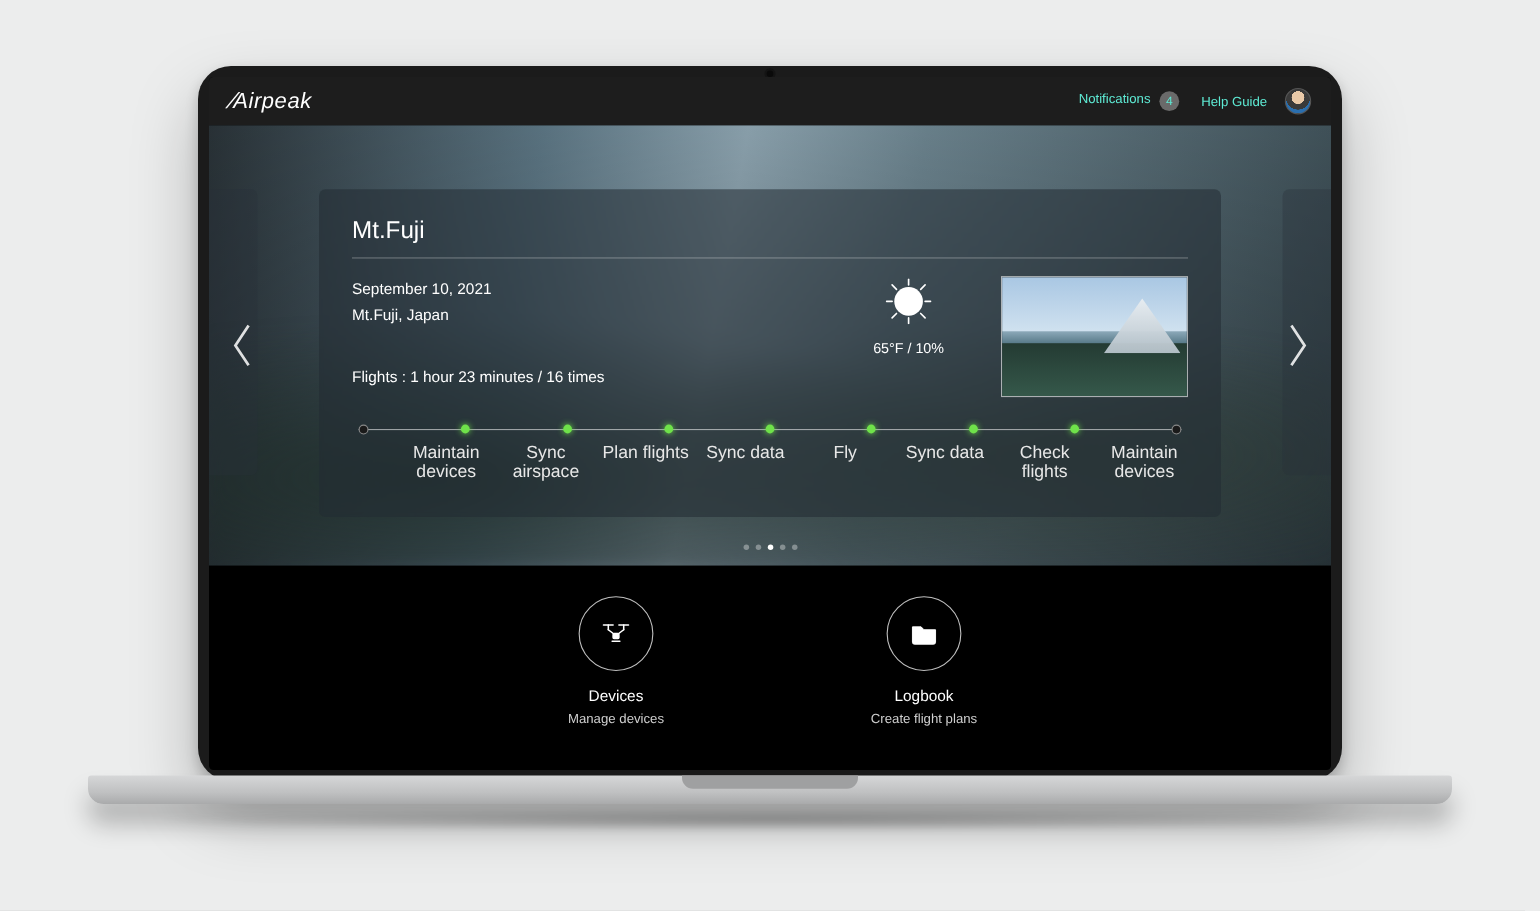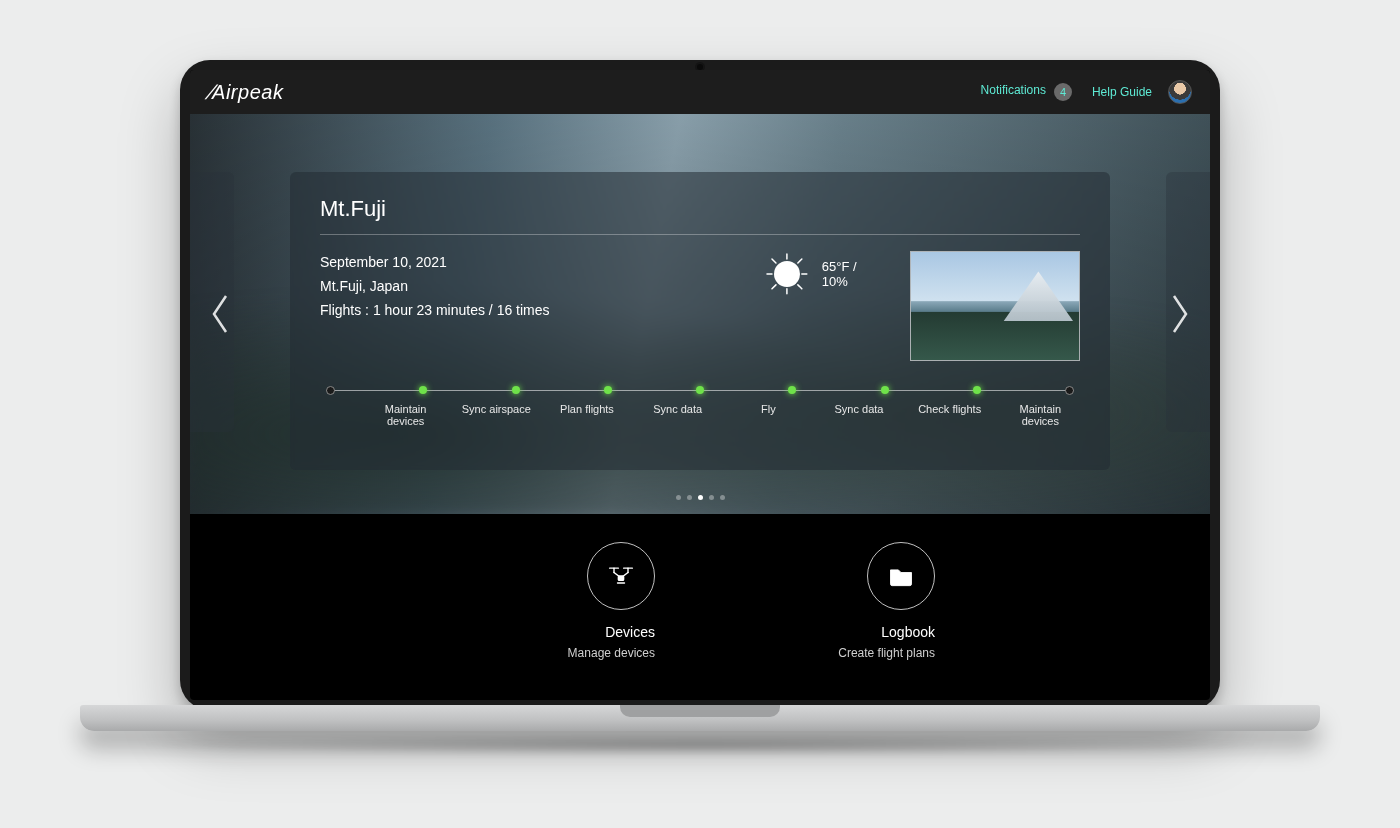--- a/index.html
+++ b/index.html
@@ -40,44 +40,44 @@
 
   .side-card { position: absolute; top: 58px; width: 44px; height: 260px; background: rgba(40,50,56,.35); border-radius: 6px; }
   .side-card.left { left: 0; border-top-left-radius: 0; border-bottom-left-radius: 0; }
   .side-card.right { right: 0; border-top-right-radius: 0; border-bottom-right-radius: 0; }
 
   .card { position: absolute; left: 100px; right: 100px; top: 58px; bottom: 44px; background: rgba(34,44,51,.55); border-radius: 6px; padding: 24px 30px 18px; backdrop-filter: blur(2px); }
   .card h2 { font-size: 22px; font-weight: 500; margin-bottom: 12px; }
   .rule { height: 1px; background: rgba(255,255,255,.3); margin-bottom: 16px; }
   .info-row { display: flex; align-items: flex-start; gap: 24px; }
   .info-left { flex: 1; font-size: 14px; line-height: 1.7; }
-  .info-left .flights { font-size: 14px; }
-  .weather { display: flex; flex-direction: row; align-items: center; gap: 14px; margin-top: 2px; width: 120px; }
+  .info-left .flights { margin-top: 32px; font-size: 14px; }
+  .weather { display: flex; flex-direction: column; align-items: center; gap: 14px; margin-top: 2px; width: 120px; }
   .sun { width: 42px; height: 42px; position: relative; }
   .sun .core { position: absolute; inset: 8px; background: #fff; border-radius: 50%; }
   .thumb { width: 170px; height: 110px; border: 1px solid rgba(255,255,255,.6); overflow: hidden; position: relative; }
   .thumb-sky { position:absolute; inset:0; background: linear-gradient(#a9c7e3 0%, #cfe1ef 45%, #8aa7b7 46%, #5b7d8c 55%, #243b33 56%, #35584a 100%); }
   .thumb-mtn { position:absolute; left:55%; top:18%; width:70px; height:50px; background: linear-gradient(#e9eef2, #b7c3cb); clip-path: polygon(50% 0, 100% 100%, 0 100%); opacity:.95; }
 
   .pipeline { margin-top: 24px; position: relative; }
   .pipeline-track { position: relative; height: 10px; margin: 0 6px 8px; }
   .pipeline-line { position:absolute; left:0; right:0; top:50%; height:1px; background: rgba(255,255,255,.55); }
   .pipeline-dots { position:absolute; inset:0; display:flex; justify-content: space-between; align-items:center; }
   .dot { width:8px; height:8px; border-radius:50%; background:#6fe24a; box-shadow: 0 0 6px #6fe24a; }
   .dot.end { background:#1a1a1a; box-shadow:none; border:1px solid #888; width:9px; height:9px; }
-  .pipeline-labels { display:flex; justify-content: space-between; font-size: 11px; color:#e8e8e8;margin-left:46px; }
+  .pipeline-labels { display:flex; justify-content: space-between; font-size: 16px; color:#e8e8e8;margin-left:46px; }
   .pipeline-labels span { width: 11.1%; text-align:center; }
 
   .pager { position:absolute; left:0; right:0; bottom: 14px; display:flex; justify-content:center; gap:6px; }
   .pager .pg { width:5px; height:5px; border-radius:50%; background: rgba(255,255,255,.35); }
   .pager .pg.active { background:#fff; }
 
   
   .actions { display:flex; justify-content:center; gap: 90px; padding: 28px 0 0; }
-  .action { display:flex; flex-direction:column; align-items:flex-end; width: 190px; cursor:pointer; }
+  .action { display:flex; flex-direction:column; align-items:center; width: 190px; cursor:pointer; }
   .ring { width:68px; height:68px; border:1px solid rgba(255,255,255,.75); border-radius:50%; display:flex; align-items:center; justify-content:center; }
   .ring svg { width:28px; height:28px; fill:#fff; stroke:#fff; }
   .action .title { margin-top:14px; font-size:14px; }
   .action .sub { margin-top:6px; font-size:12px; color:#cfcfcf; }
 </style>
 </head>
 <body>
 
 <div class="stage">
   <div class="laptop">

